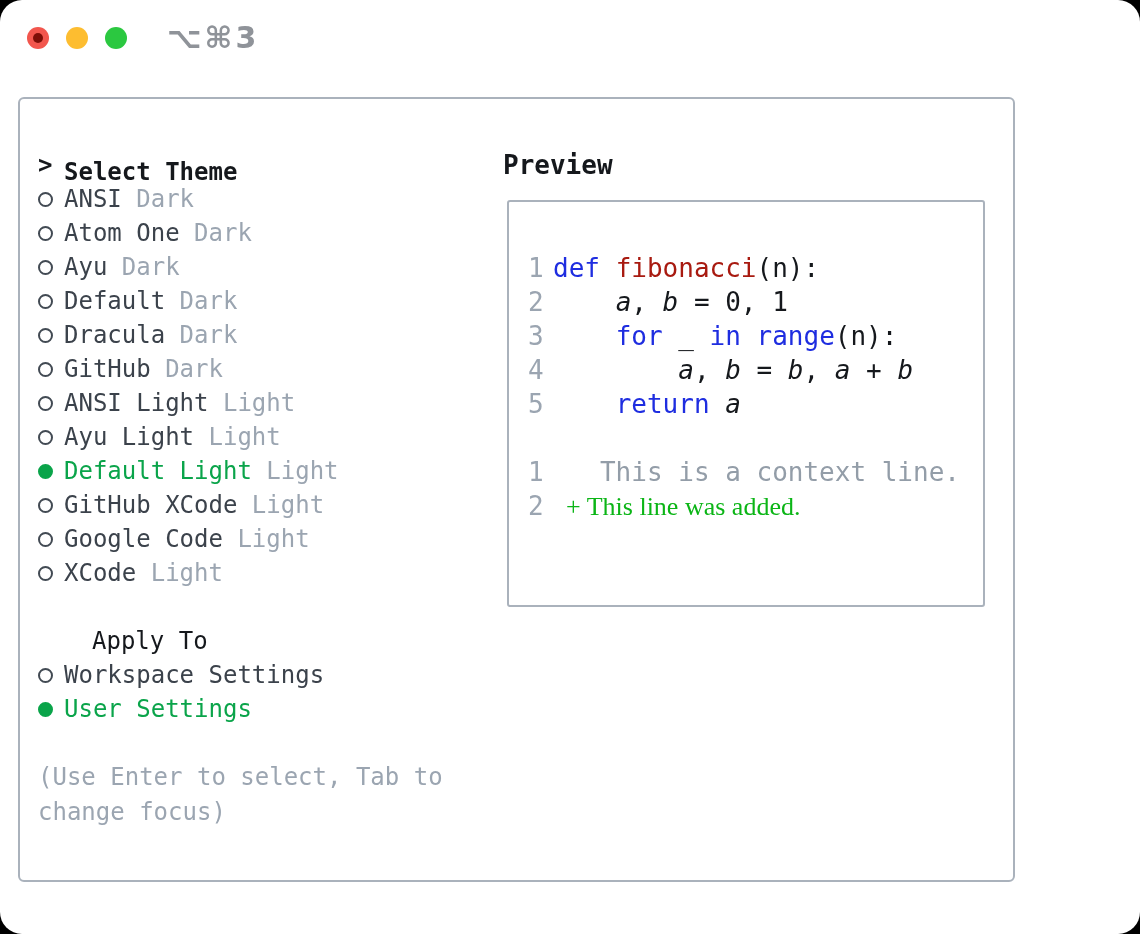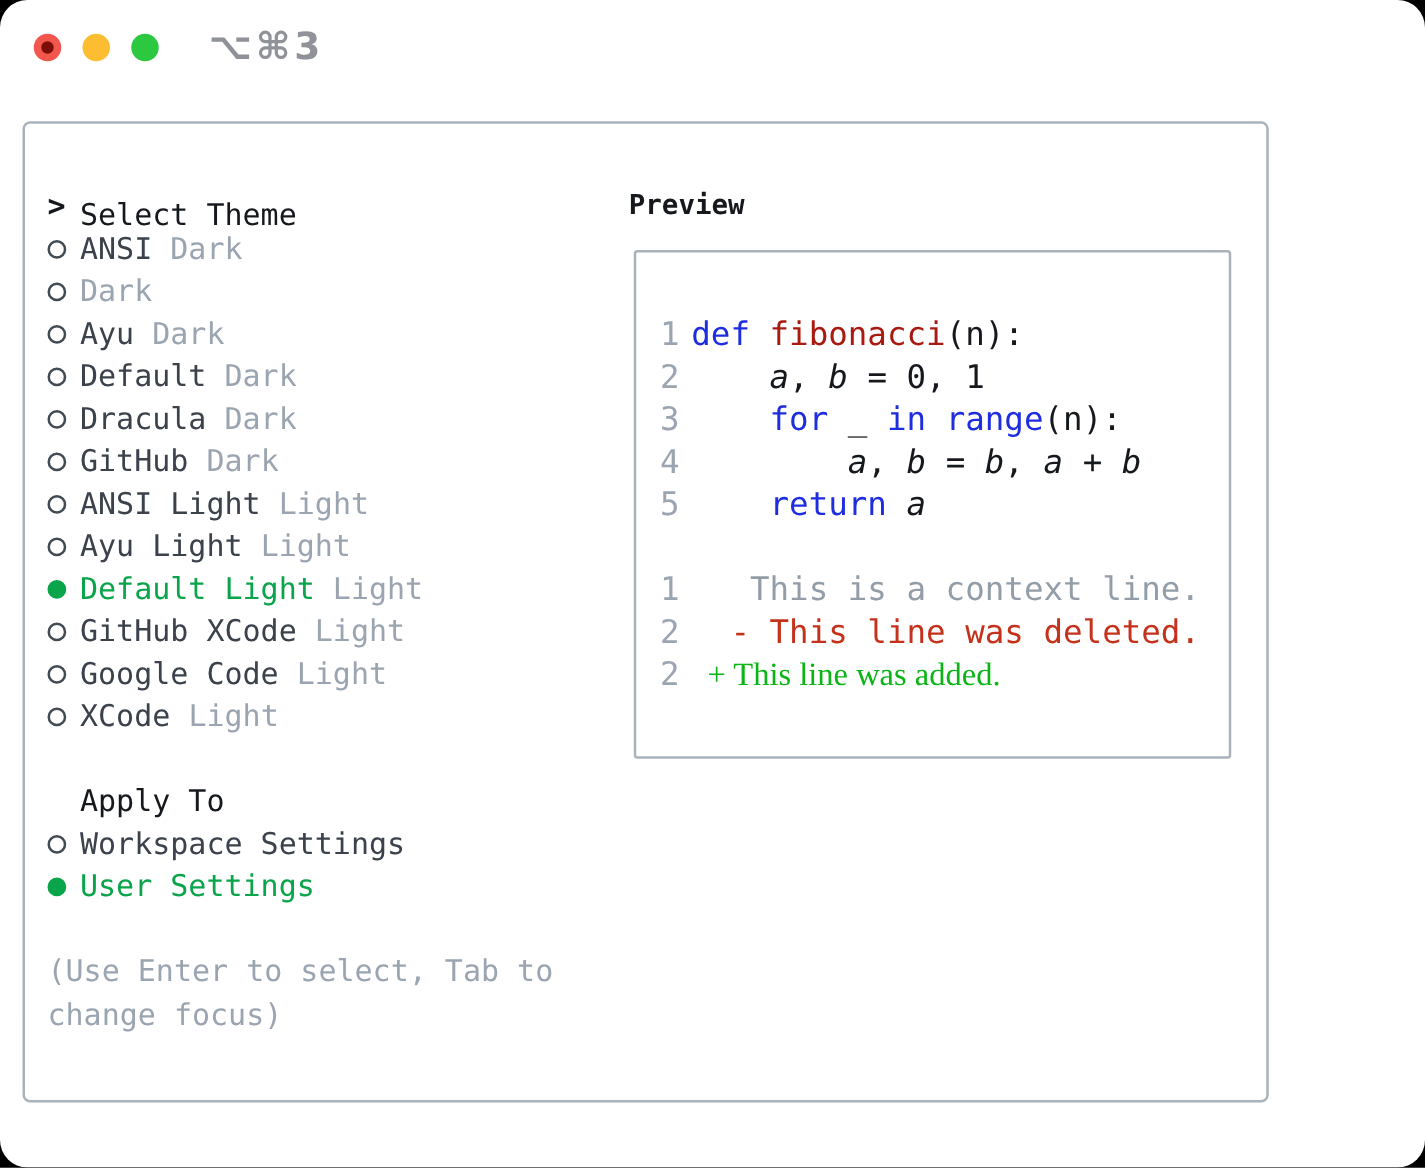--- a/index.html
+++ b/index.html
@@ -20,32 +20,32 @@
   
   .panel{position:absolute;left:18px;top:97px;width:993px;height:781px;
          border:2px solid var(--border_gray,#aab2bc);border-radius:6px;background:#fff;}
 
   
   .left-col{position:absolute;left:18px;top:49px;font-size:24px;line-height:34px;
             color:var(--text_dark,#3b424b);}
   .row{display:flex;align-items:center;height:34px;white-space:pre;}
   .mk{display:inline-flex;width:26px;align-items:center;}
   .prompt{font-weight:bold;color:var(--heading_black,#15181c);}
-  .head{font-weight:normal;color:var(--heading_black,#15181c);margin-top:13px;}
-  .sub-head{color:var(--heading_black,#15181c);}
+  .head{font-weight:bold;color:var(--heading_black,#15181c);margin-top:13px;}
+  .sub-head{color:var(--heading_black,#15181c);margin-left:28px;}
   .dot{width:15px;height:15px;border-radius:50%;border:2px solid #424a53;box-sizing:border-box;}
   .dot.sel{background:var(--selection_green,#0aa44a);border-color:var(--selection_green,#0aa44a);}
   .sel-text{color:var(--selection_green,#0aa44a);}
   .suffix{color:var(--muted_gray,#9ba5b1);}
   .spacer{height:34px;}
   .hint{color:var(--muted_gray,#9ba5b1);width:440px;line-height:35px;white-space:normal;}
 
   
   .preview-title{position:absolute;left:483px;top:49px;height:34px;line-height:34px;
-                 font-weight:bold;font-size:22px;color:var(--heading_black,#15181c);}
+                 font-weight:bold;font-size:26px;color:var(--heading_black,#15181c);}
   .preview-box{position:absolute;left:487px;top:101px;width:474px;height:403px;
                border:2px solid var(--border_gray,#aab2bc);border-radius:3px;background:#fff;}
   .code-col{position:absolute;left:19px;top:49px;font-size:26px;line-height:34px;color:#15181c;}
   .crow{height:34px;white-space:pre;}
   .ln{display:inline-block;width:25px;color:var(--muted_gray,#9ba5b1);}
   .seg-keyword{color:var(--keyword_blue,#1e2de0);}
   .seg-function{color:var(--function_red,#a81a10);}
   .seg-variable{font-style:italic;}
   .seg-plain{}
   .seg-context{color:var(--context_gray,#939da8);}
@@ -64,21 +64,21 @@
 
   <div class="panel">
 
     <div class="left-col">
       <div class="row">
         <span class="mk"><span class="prompt">&gt;</span></span><span class="head">Select Theme</span>
       </div>
 
       <div id="theme-list">
           <div class="row"><span class="mk"><span class="dot"></span></span><span>ANSI </span><span class="suffix">Dark</span></div>
-          <div class="row"><span class="mk"><span class="dot"></span></span><span class="suffix">Dark</span></div>
+          <div class="row"><span class="mk"><span class="dot"></span></span><span>Atom One </span><span class="suffix">Dark</span></div>
           <div class="row"><span class="mk"><span class="dot"></span></span><span>Ayu </span><span class="suffix">Dark</span></div>
           <div class="row"><span class="mk"><span class="dot"></span></span><span>Default </span><span class="suffix">Dark</span></div>
           <div class="row"><span class="mk"><span class="dot"></span></span><span>Dracula </span><span class="suffix">Dark</span></div>
           <div class="row"><span class="mk"><span class="dot"></span></span><span>GitHub </span><span class="suffix">Dark</span></div>
           <div class="row"><span class="mk"><span class="dot"></span></span><span>ANSI Light </span><span class="suffix">Light</span></div>
           <div class="row"><span class="mk"><span class="dot"></span></span><span>Ayu Light </span><span class="suffix">Light</span></div>
           <div class="row"><span class="mk"><span class="dot sel"></span></span><span class="sel-text">Default Light </span><span class="suffix">Light</span></div>
           <div class="row"><span class="mk"><span class="dot"></span></span><span>GitHub XCode </span><span class="suffix">Light</span></div>
           <div class="row"><span class="mk"><span class="dot"></span></span><span>Google Code </span><span class="suffix">Light</span></div>
           <div class="row"><span class="mk"><span class="dot"></span></span><span>XCode </span><span class="suffix">Light</span></div>
@@ -104,19 +104,18 @@
 
     <div class="preview-box">
       <div class="code-col" id="code-col">
           <div class="crow"><span class="ln">1</span><span class="seg-keyword">def</span><span class="seg-plain"> </span><span class="seg-function">fibonacci</span><span class="seg-plain">(n):</span></div>
           <div class="crow"><span class="ln">2</span><span class="seg-plain">    </span><span class="seg-variable">a</span><span class="seg-plain">, </span><span class="seg-variable">b</span><span class="seg-plain"> = 0, 1</span></div>
           <div class="crow"><span class="ln">3</span><span class="seg-plain">    </span><span class="seg-keyword">for</span><span class="seg-plain"> _ </span><span class="seg-keyword">in</span><span class="seg-plain"> </span><span class="seg-keyword">range</span><span class="seg-plain">(n):</span></div>
           <div class="crow"><span class="ln">4</span><span class="seg-plain">        </span><span class="seg-variable">a</span><span class="seg-plain">, </span><span class="seg-variable">b</span><span class="seg-plain"> = </span><span class="seg-variable">b</span><span class="seg-plain">, </span><span class="seg-variable">a</span><span class="seg-plain"> + </span><span class="seg-variable">b</span></div>
           <div class="crow"><span class="ln">5</span><span class="seg-plain">    </span><span class="seg-keyword">return</span><span class="seg-plain"> </span><span class="seg-variable">a</span></div>
           <div class="crow"><span class="ln"></span></div>
           <div class="crow"><span class="ln">1</span><span class="seg-context">   This is a context line.</span></div>
-          <div class="crow"><span class="ln">2</span><span class="seg-deleted">  - This line was deleted.</span></div>
           <div class="crow"><span class="ln">2</span><span class="seg-added">  + This line was added.</span></div>
         </div>
     </div>
 
   </div>
 </div>
 
 </body></html>

